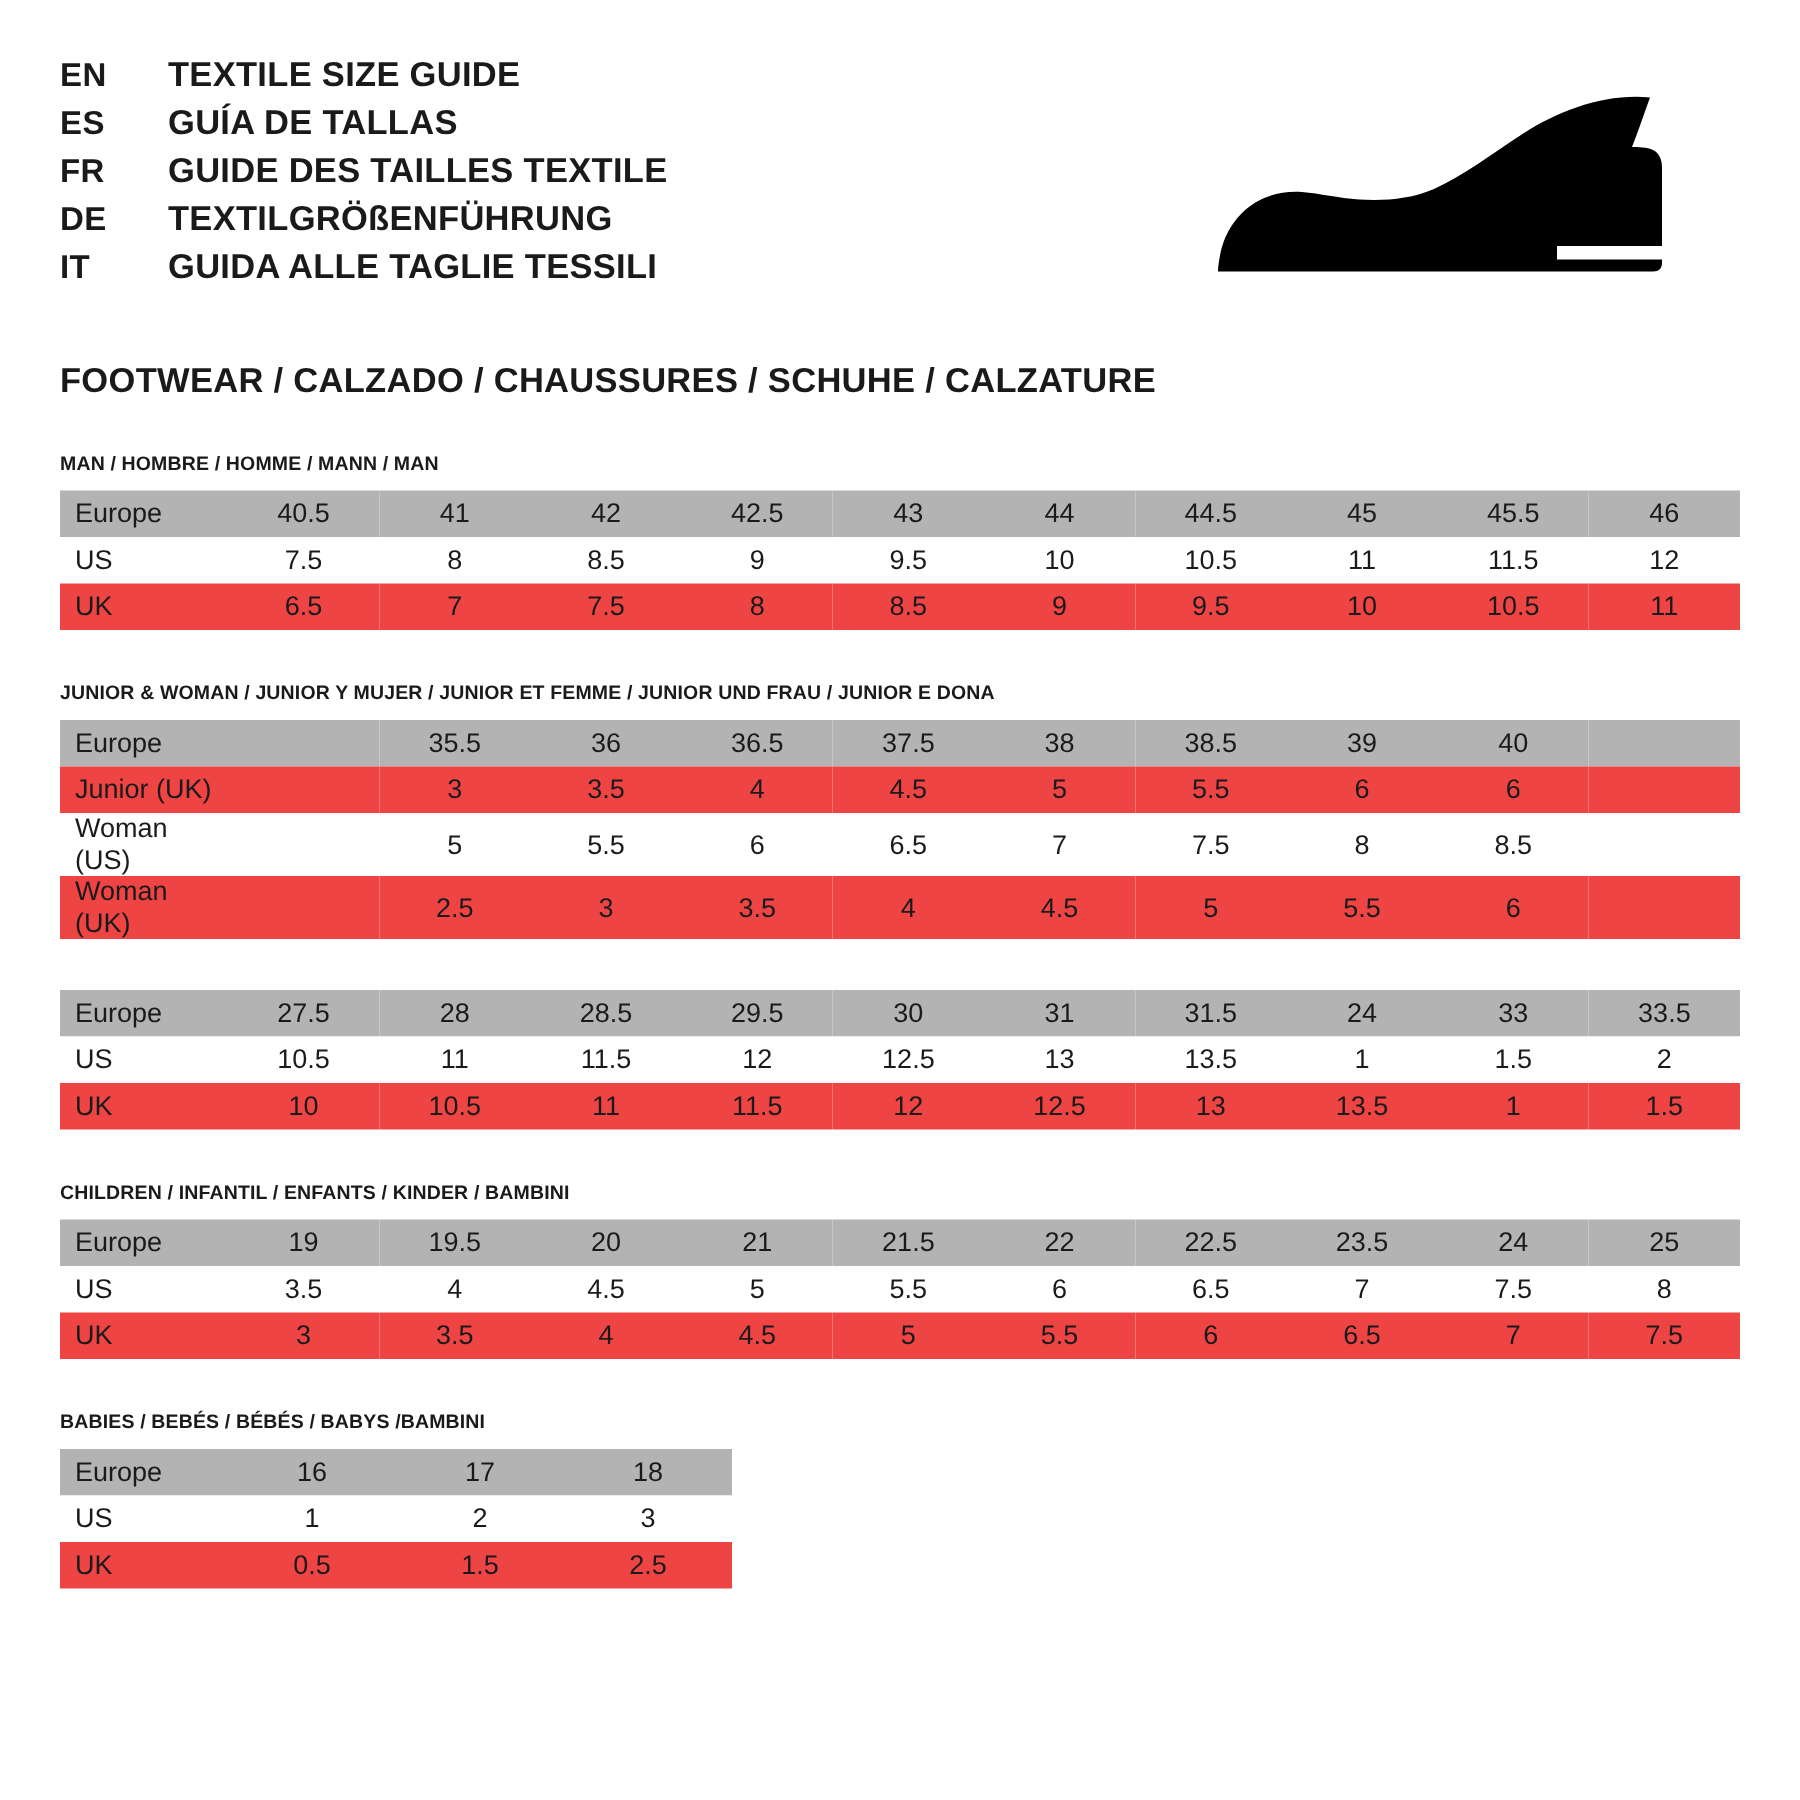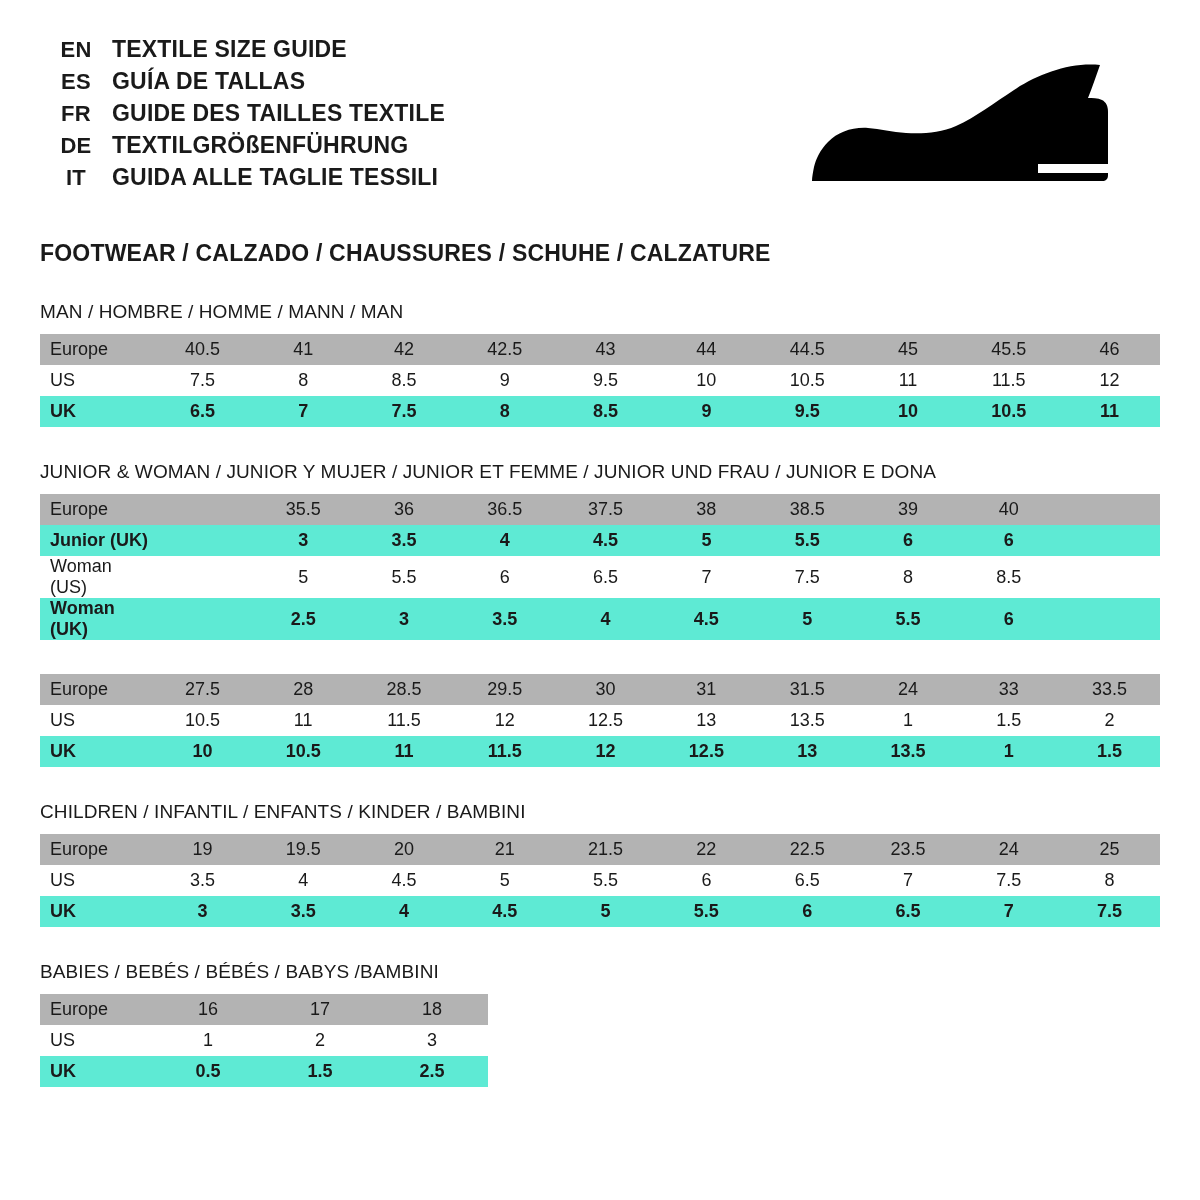--- a/index.html
+++ b/index.html
@@ -31,21 +31,20 @@
   }
   .lang-list {
     display: block;
     padding-top: 8px;
   }
   .lang-row {
     display: flex;
     align-items: baseline;
     line-height: 1.0;
     margin-bottom: 9px;
-    text-align: center;
   }
   .lang-code {
     width: 72px;
     font-size: 22px;
     font-weight: bold;
     letter-spacing: 0.3px;
   }
   .lang-text {
     font-size: 23px;
     font-weight: bold;
@@ -64,22 +63,22 @@
     font-weight: bold;
     letter-spacing: 0.2px;
     margin-top: 42px;
   }
 
   
   .section {
     margin-top: 34px;
   }
   .section-title {
-    font-size: 19px;
-    font-weight: normal;
+    font-size: 13px;
+    font-weight: bold;
     letter-spacing: 0.1px;
     margin-bottom: 11px;
   }
   table {
     border-collapse: collapse;
     table-layout: fixed;
     width: 1120px;
   }
   table.narrow {
     width: 448px;
@@ -96,22 +95,21 @@
     padding-left: 10px;
   }
   tr.head td {
     background: #b3b3b3;
     font-weight: normal;
   }
   tr.odd td {
     background: #ffffff;
   }
   tr.even td {
-    background: #5eead4;
-    font-weight: bold;
+    background: #ef4444;
   }
   
   col.c0 { width: 112px; }
   col.cN { width: 100.8px; }
   col.n0 { width: 112px; }
   col.nN { width: 112px; }
 </style>
 </head>
 <body>
 

